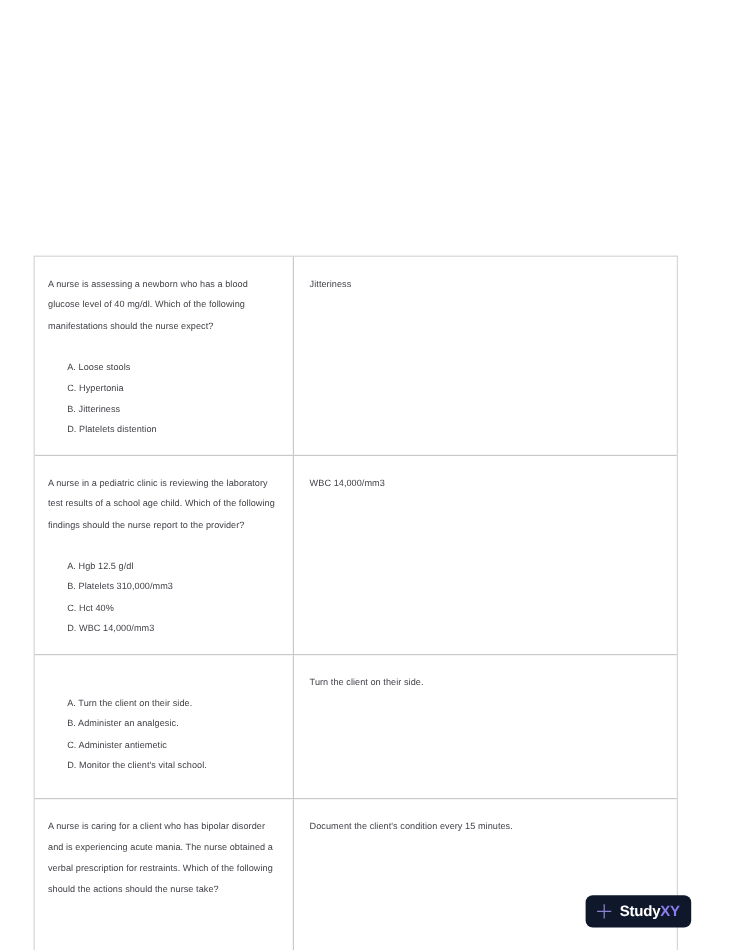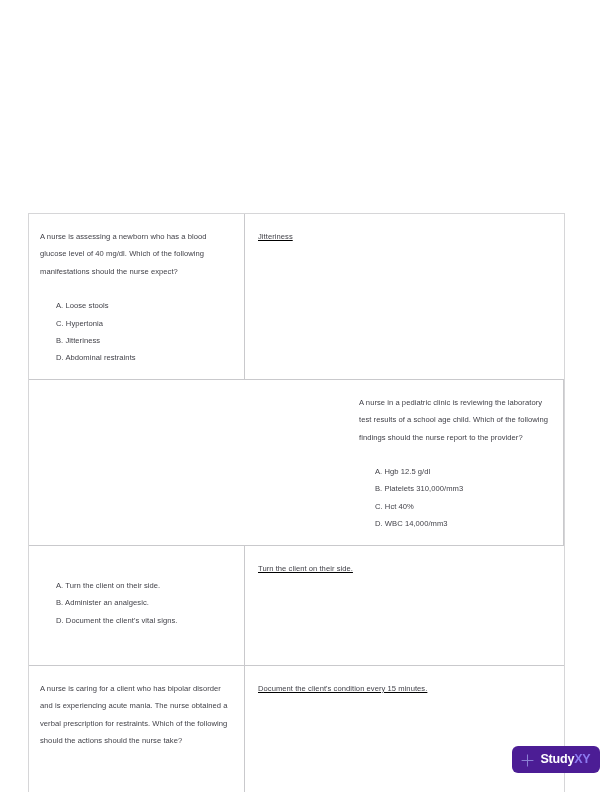--- a/index.html
+++ b/index.html
@@ -38,21 +38,20 @@
     width: 216px;
     flex: 0 0 216px;
     box-sizing: border-box;
     padding: 14px 12px 12px 11px;
     border-right: 1px solid #c9c9cc;
   }
   .qa-cell-answer {
     flex: 1 1 auto;
     box-sizing: border-box;
     padding: 14px 12px 12px 13px;
-    text-decoration: underline;
   }
   .stem {
     font-size: 7.6px;
     line-height: 17.4px;
     color: #3f3f46;
     letter-spacing: 0.05px;
     margin: 0;
   }
   .choices {
     margin: 17px 0 0 0;
@@ -69,33 +68,33 @@
   .answer-text {
     font-size: 7.6px;
     line-height: 17.4px;
     color: #3f3f46;
     letter-spacing: 0.05px;
     margin: 0;
   }
 
   
   .h1 { min-height: 118px; }
-  .h2 { min-height: 139px; justify-content: flex-end; }
+  .h2 { min-height: 139px; }
   .h3 { min-height: 120px; }
   .h4 { min-height: 159px; }
 
   
   .studyxy-badge {
     position: absolute;
-    left: 512px;
+    left: 488px;
     top: 746px;
     width: 88px;
     height: 27px;
     border-radius: 6px;
-    background: #4c1d95;
+    background: #0f172a;
     display: flex;
     align-items: center;
     justify-content: center;
     gap: 6px;
     box-sizing: border-box;
     padding: 0 8px;
   }
   .plus-icon {
     display: block;
     width: 13px;
@@ -117,46 +116,50 @@
 
 <div class="qa-table">
 
   <div class="qa-row h1">
     <div class="qa-cell-question">
       <p class="stem">A nurse is assessing a newborn who has a blood glucose level of 40 mg/dl. Which of the following manifestations should the nurse expect?</p>
       <ul class="choices">
         <li>A. Loose stools</li>
         <li>C. Hypertonia</li>
         <li>B. Jitteriness</li>
-        <li>D. Abdominal restraints</li>
+        <li>D. Platelets distention</li>
       </ul>
     </div>
     <div class="qa-cell-answer">
       <p class="answer-text">Jitteriness</p>
     </div>
   </div>
 
   <div class="qa-row h2">
     <div class="qa-cell-question">
       <p class="stem">A nurse in a pediatric clinic is reviewing the laboratory test results of a school age child. Which of the following findings should the nurse report to the provider?</p>
       <ul class="choices">
         <li>A. Hgb 12.5 g/dl</li>
         <li>B. Platelets 310,000/mm3</li>
         <li>C. Hct 40%</li>
         <li>D. WBC 14,000/mm3</li>
       </ul>
     </div>
+    <div class="qa-cell-answer">
+      <p class="answer-text">WBC 14,000/mm3</p>
+    </div>
   </div>
 
   <div class="qa-row h3">
     <div class="qa-cell-question">
       <ul class="choices">
         <li>A. Turn the client on their side.</li>
         <li>B. Administer an analgesic.</li>
-        <li>D. Document the client's vital signs.</li>
+        <li>C. Administer antiemetic</li>
+        <li>D. Monitor the client's vital school.</li>
       </ul>
     </div>
     <div class="qa-cell-answer">
       <p class="answer-text">Turn the client on their side.</p>
     </div>
   </div>
 
   <div class="qa-row h4 last">
     <div class="qa-cell-question">
       <p class="stem">A nurse is caring for a client who has bipolar disorder and is experiencing acute mania. The nurse obtained a verbal prescription for restraints. Which of the following should the actions should the nurse take?</p>

